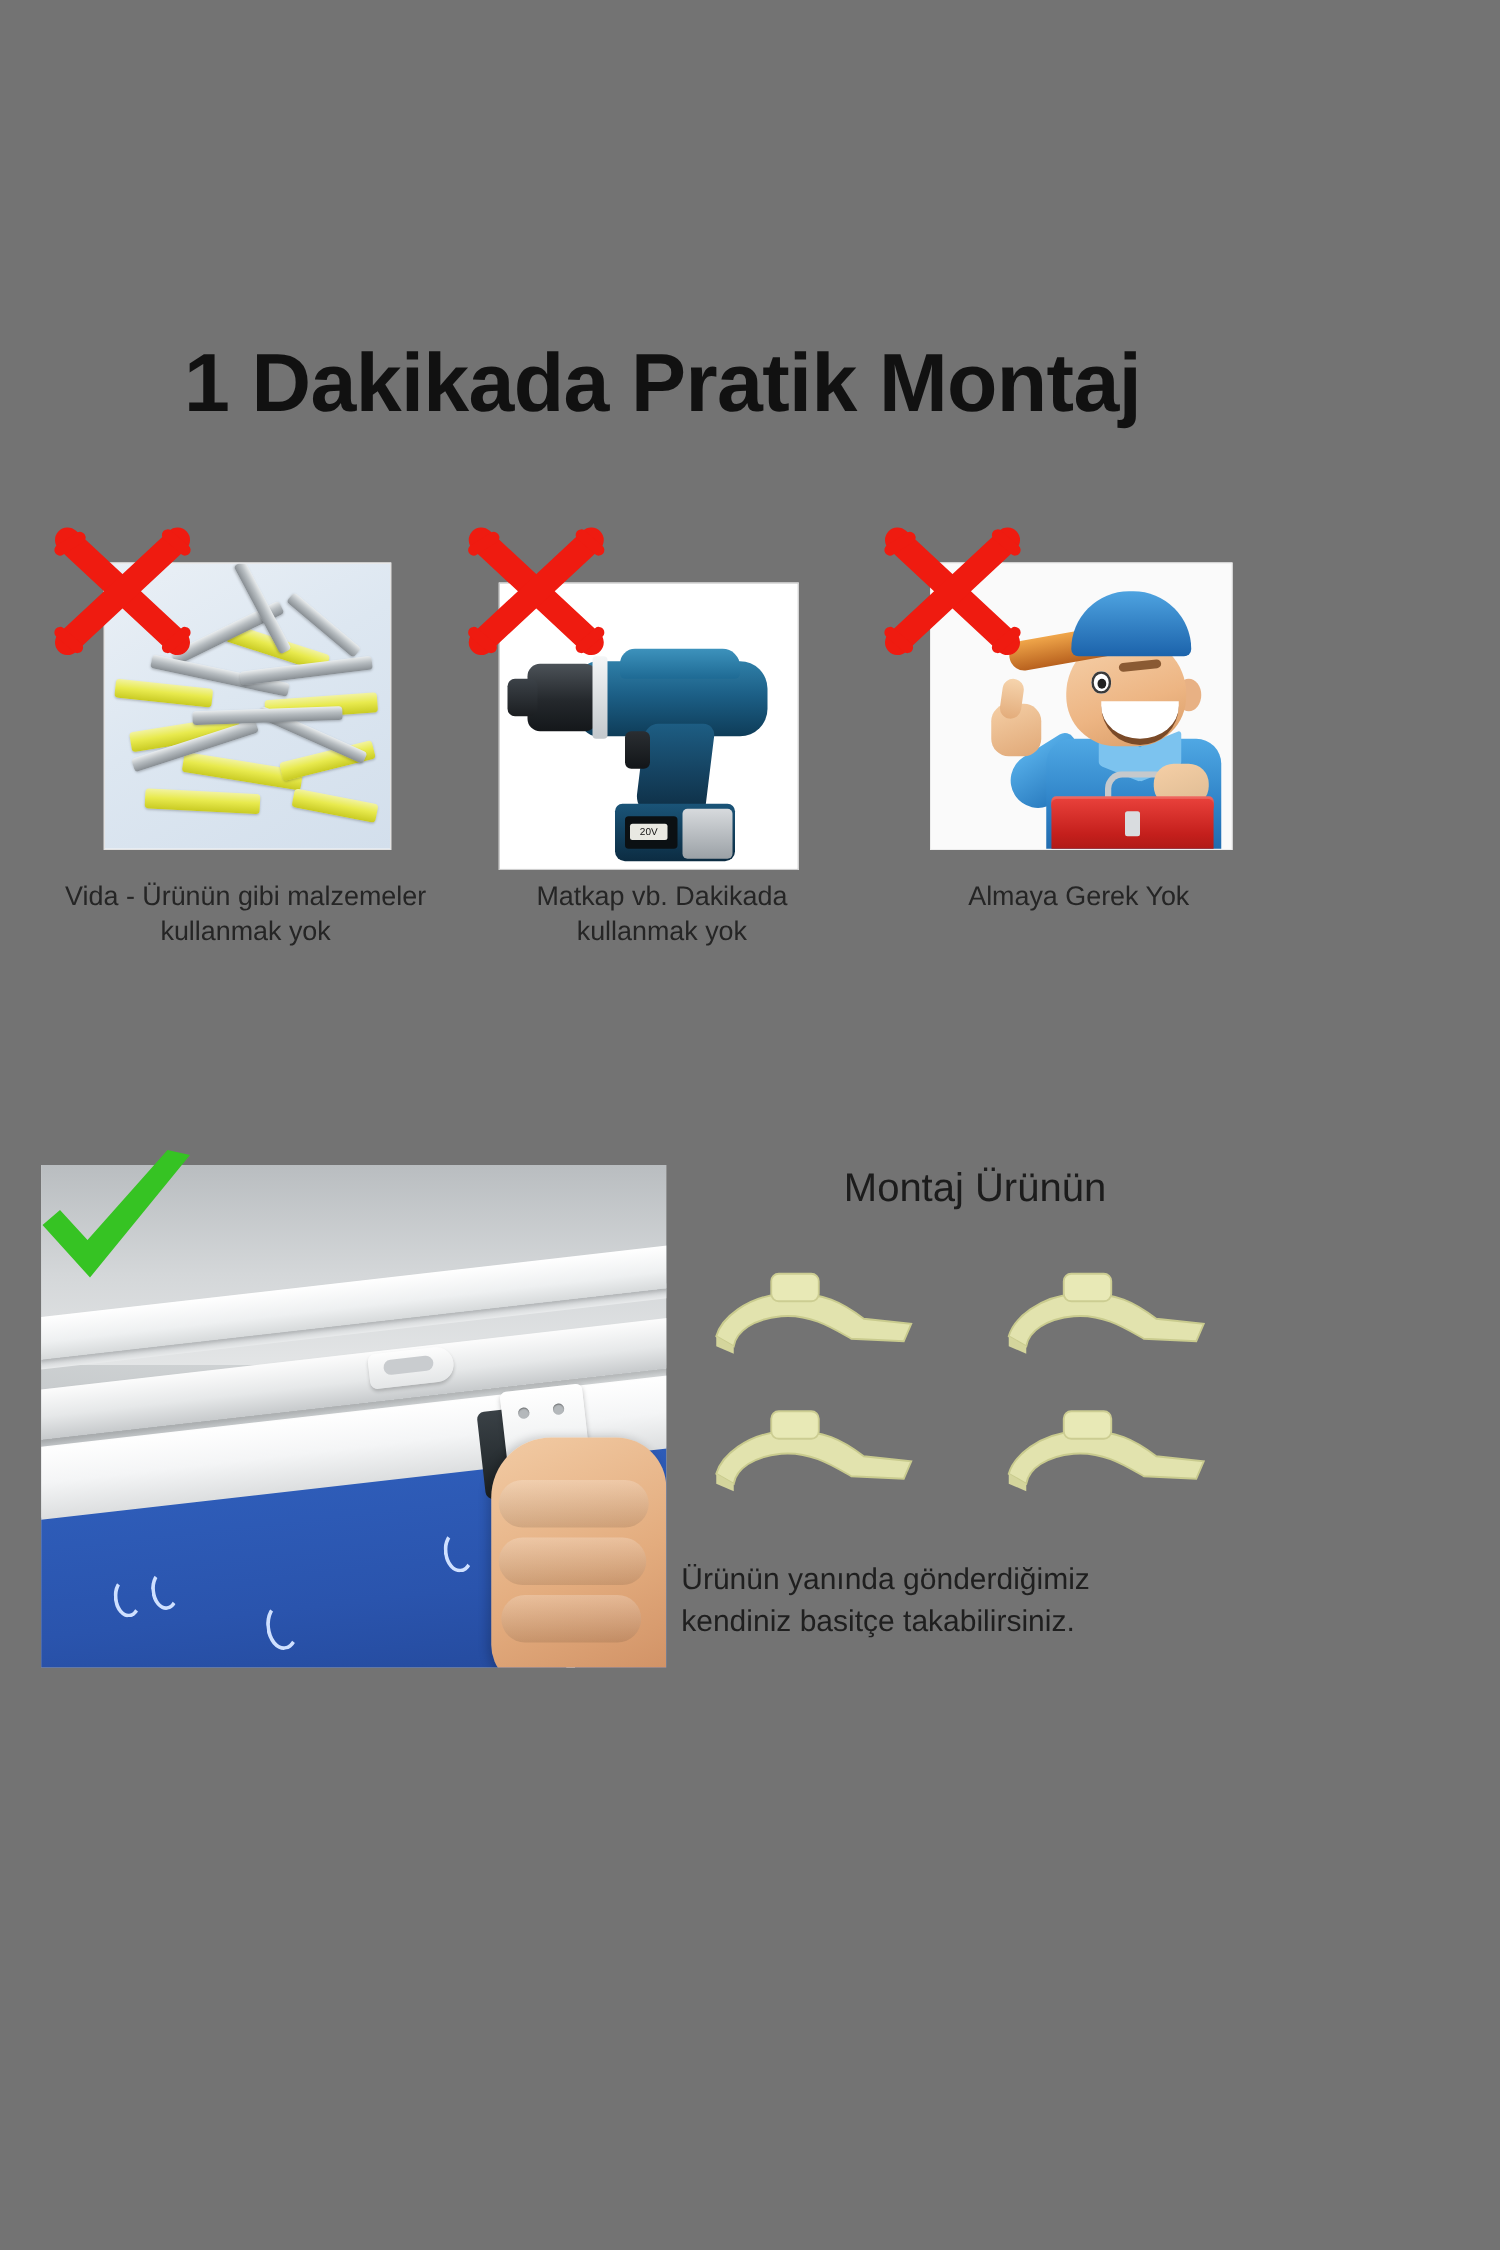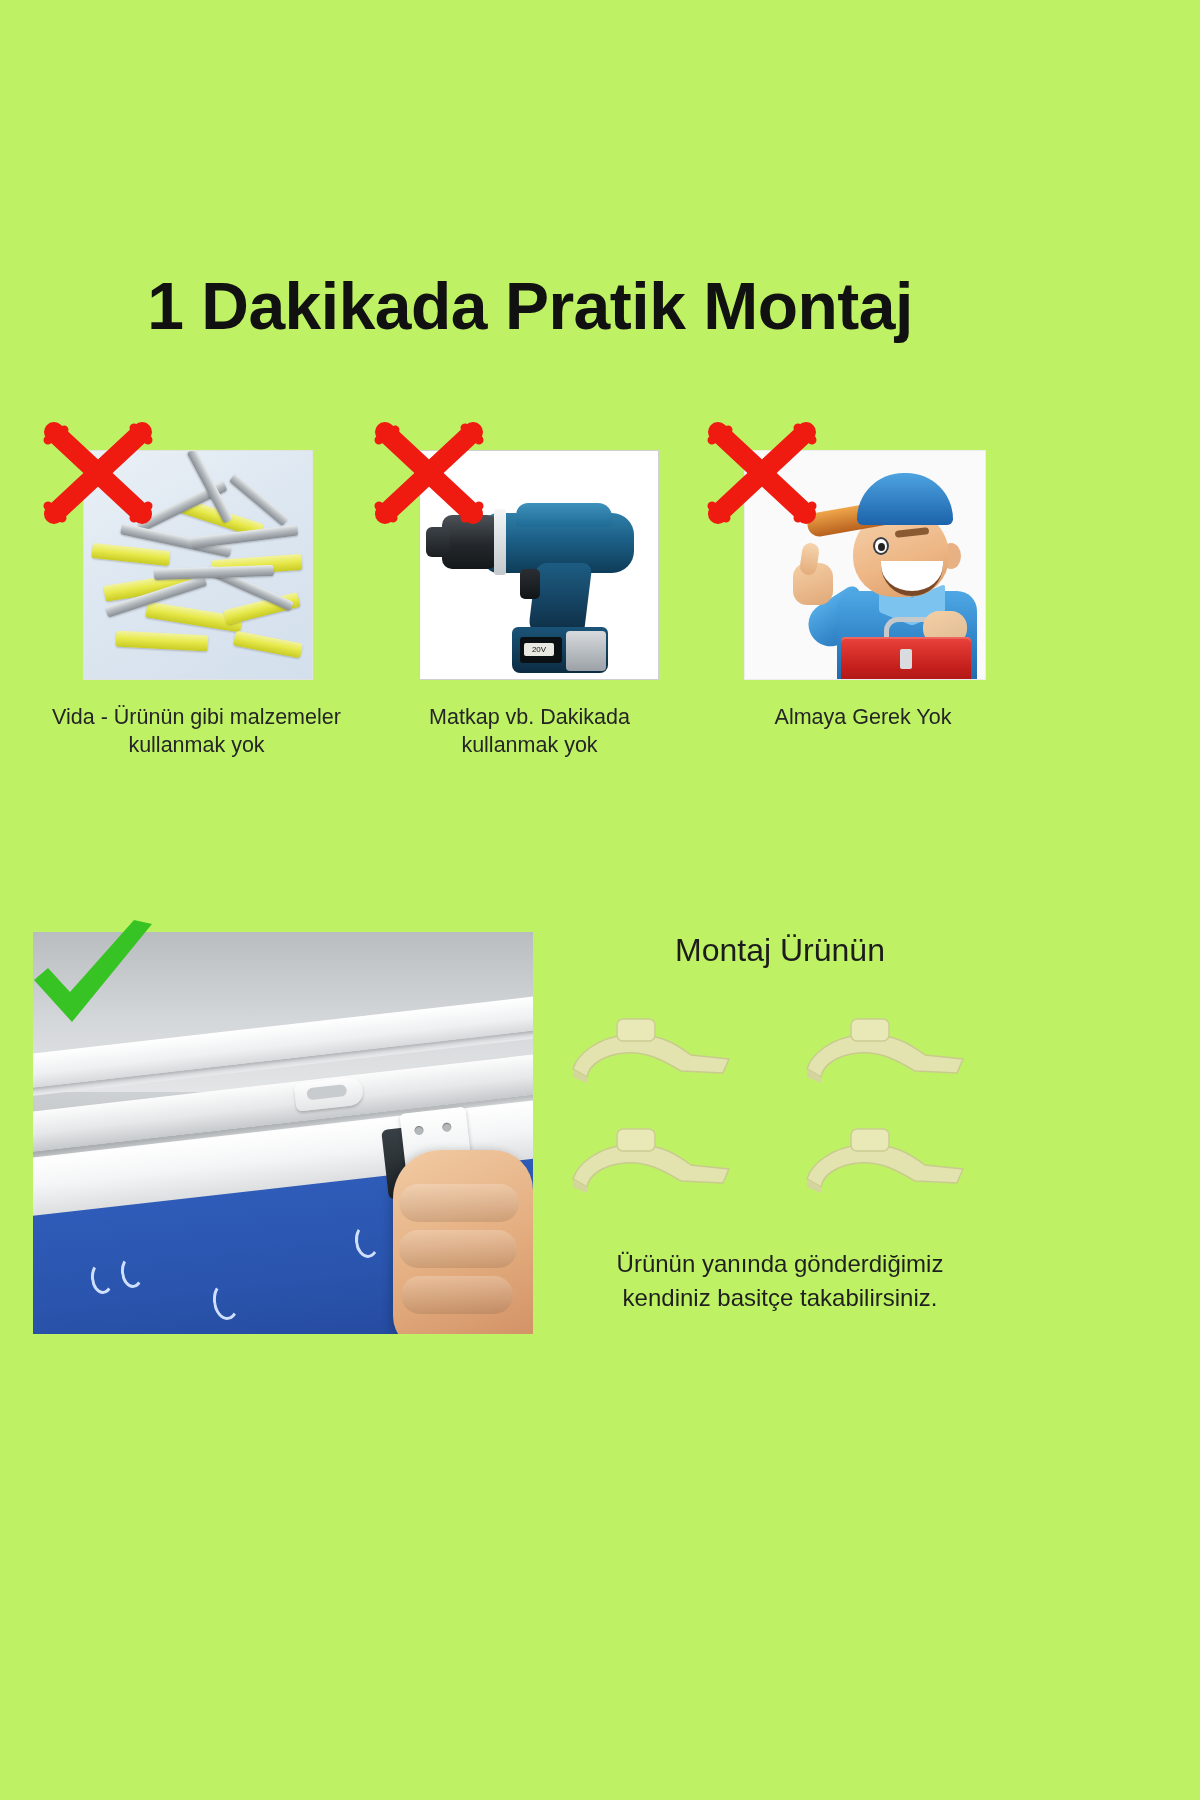--- a/index.html
+++ b/index.html
@@ -13,21 +13,21 @@
     font-family: "Liberation Sans", sans-serif;
     color: #1a1a1a;
     position: relative;
     overflow: hidden;
   }
   .page {
     position: absolute;
     left: 0; top: 0;
     width: 1200px;
     height: 1800px;
-    background: #bef264;
+    background: #737373;
   }
 
   
   .title {
     position: absolute;
     left: 0;
     top: 272px;
     width: 1060px;
     text-align: center;
     font-size: 66px;
@@ -57,21 +57,21 @@
   .card.c3 { width: 334px; }
 
   .photo-box {
     position: absolute;
     top: 42px;
     border: 1px solid #cfcfcf;
     overflow: hidden;
     background: #ffffff;
   }
   .card.c1 .photo-box { left: 53px; width: 228px; height: 228px; border-color: #e2e2e2; }
-  .card.c2 .photo-box { left: 56px; width: 238px; height: 228px; }
+  .card.c2 .photo-box { left: 36px; width: 238px; height: 228px; margin-top: 16px; }
   .card.c3 .photo-box { left: 48px; width: 240px; height: 228px; border-color: #ededed; }
 
   
   .xmark {
     position: absolute;
     z-index: 5;
     width: 120px;
     height: 120px;
     top: 6px;
     left: 8px;
@@ -394,21 +394,20 @@
     width: 180px;
     height: 78px;
   }
   .clip.p1 { left: 18px;  top: 8px; }
   .clip.p2 { left: 252px; top: 8px; }
   .clip.p3 { left: 18px;  top: 118px; }
   .clip.p4 { left: 252px; top: 118px; }
 
   .rc-paragraph {
     margin-top: 18px;
-    text-align: center;
     font-size: 24px;
     line-height: 1.42;
     color: #1f1f1f;
   }
 </style>
 </head>
 <body>
 
 <div class="page">
 

